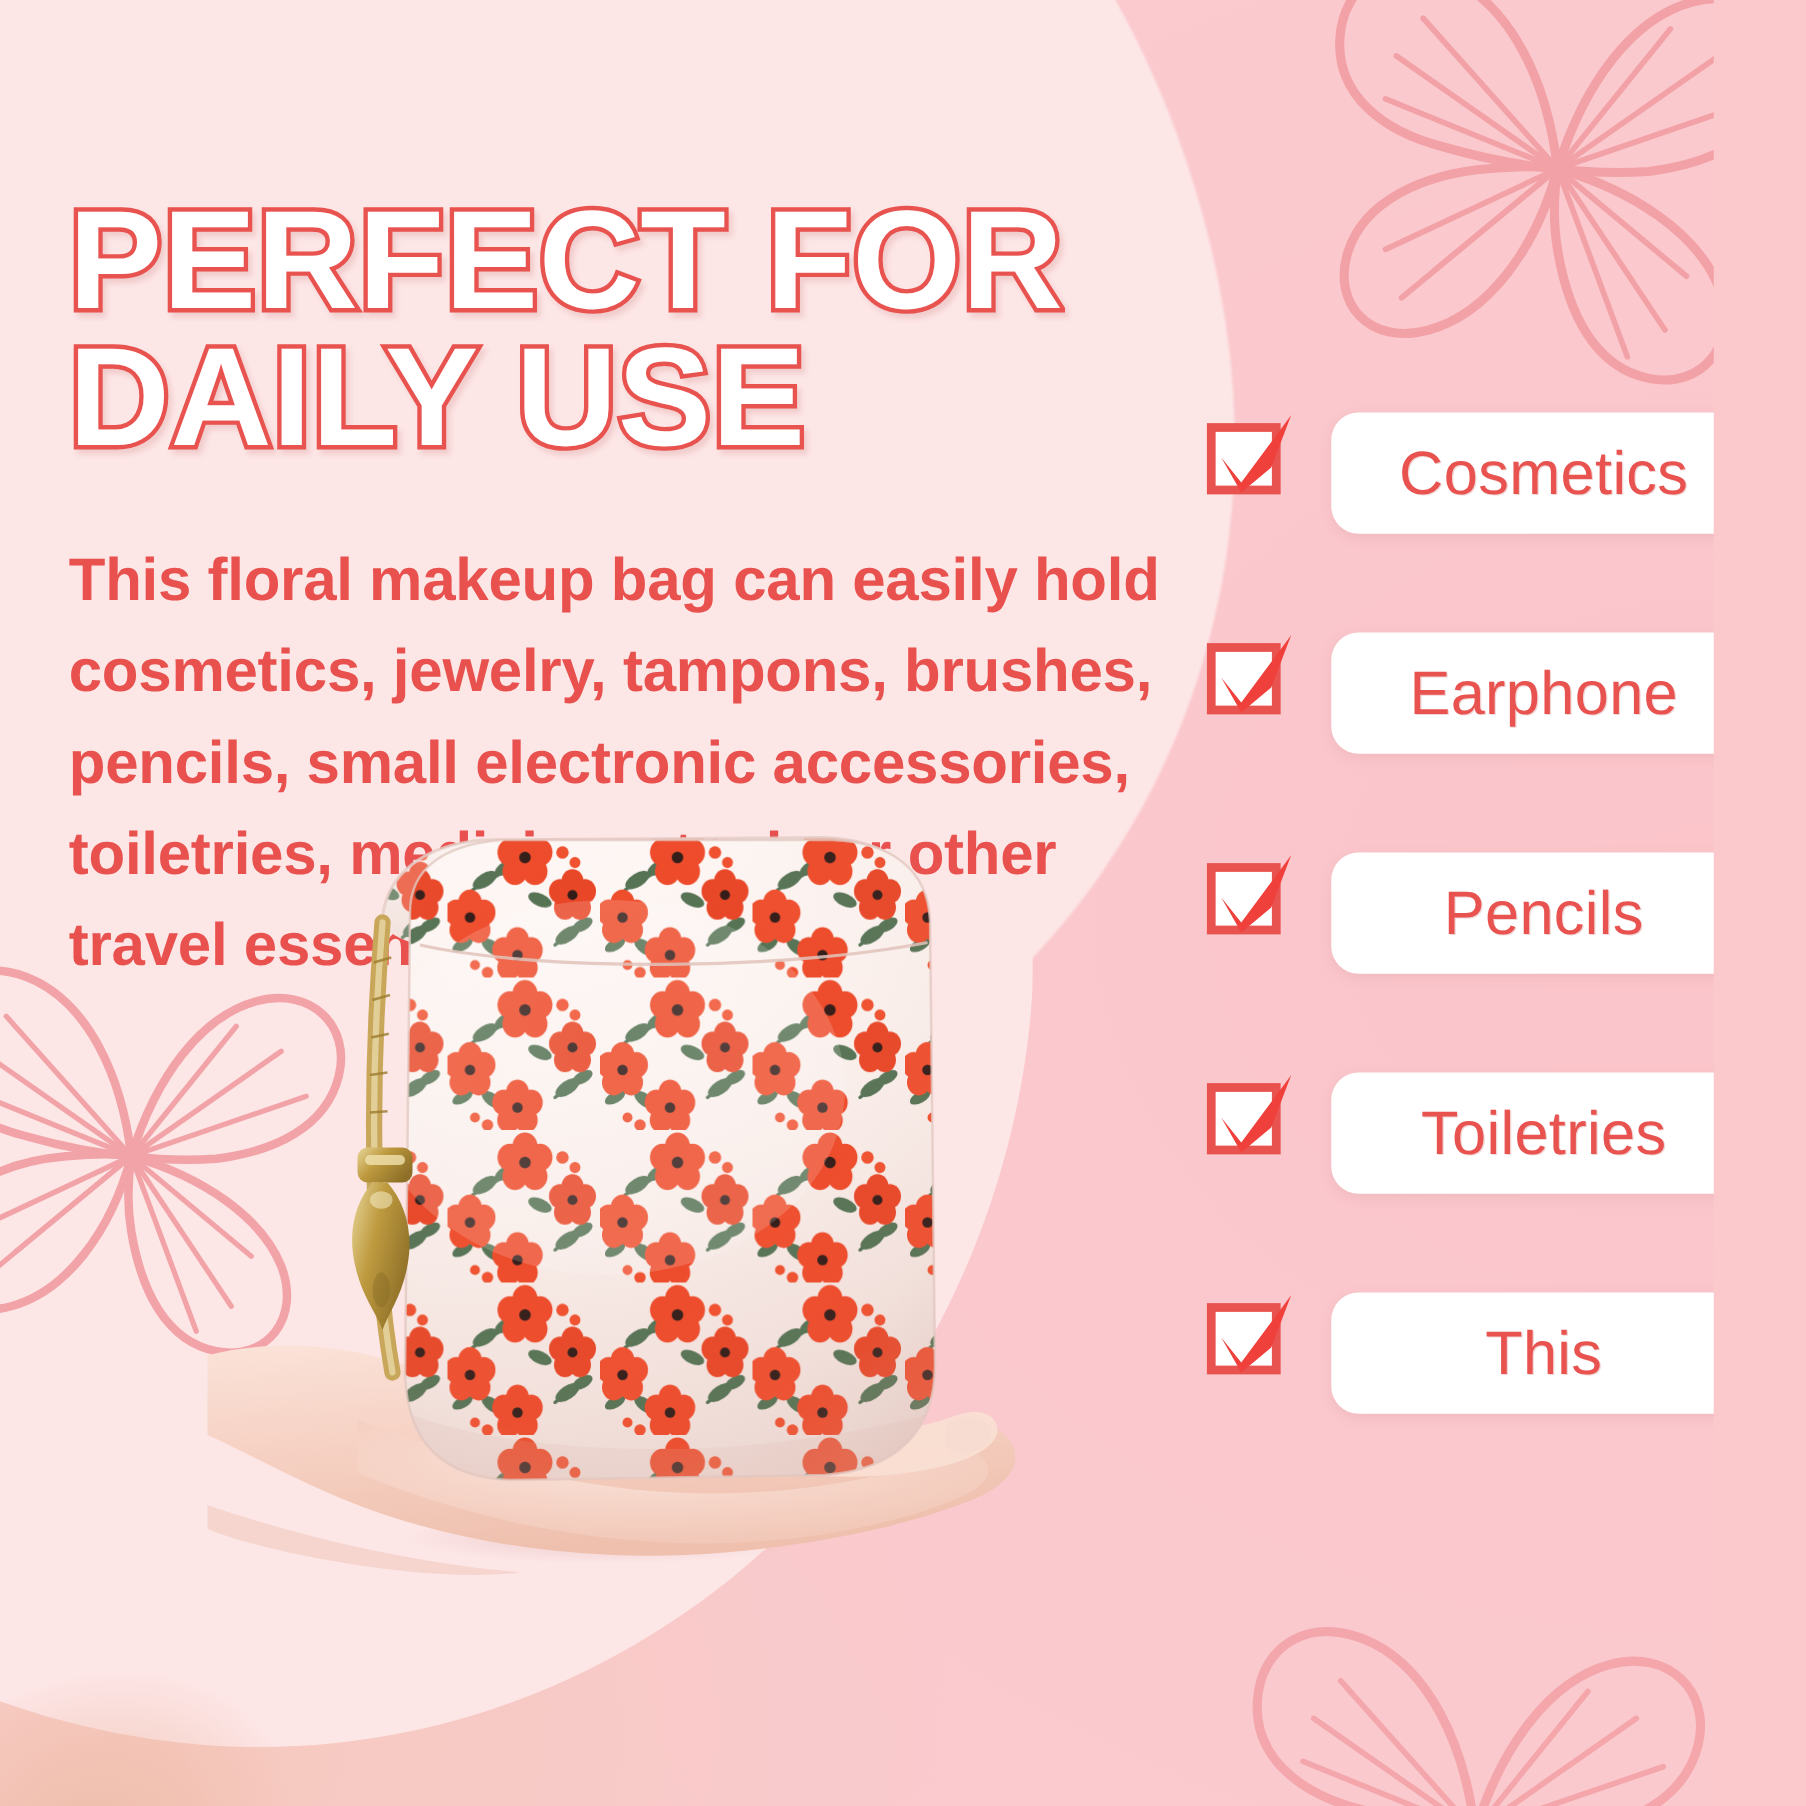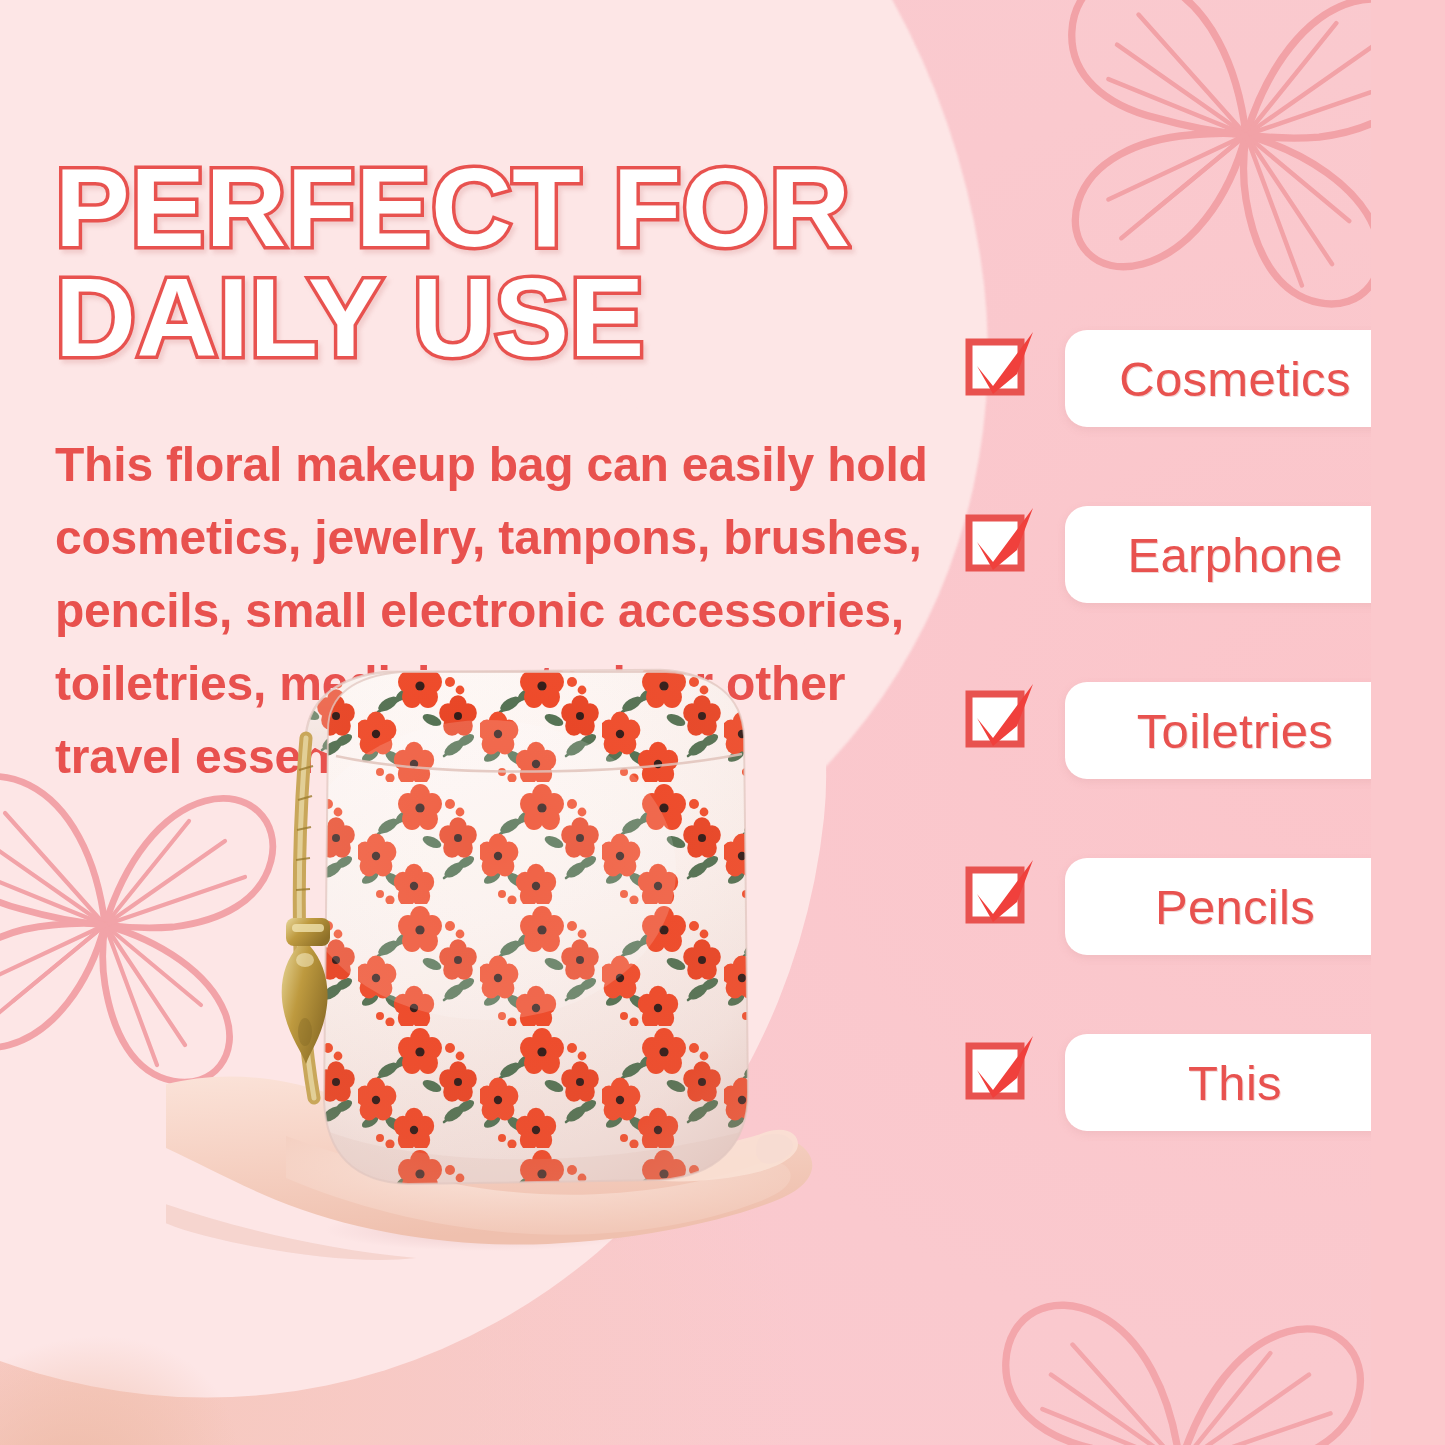--- a/index.html
+++ b/index.html
@@ -371,33 +371,33 @@
     </div>
 
     <div class="check-row">
       <span class="cb">
         <svg width="72" height="66" viewBox="0 0 72 66">
           <rect x="4" y="12" width="52" height="50" fill="#fff" stroke="#E8524F" stroke-width="7"></rect>
           <path d="M12 36 L28 56 L68 2 L52 44 L28 64 Z" fill="#F0403C"></path>
         </svg>
       </span>
       <span class="pill">
-        <span>Toiletries</span>
+        <span>Pencils</span>
       </span>
     </div>
 
     <div class="check-row">
       <span class="cb">
         <svg width="72" height="66" viewBox="0 0 72 66">
           <rect x="4" y="12" width="52" height="50" fill="#fff" stroke="#E8524F" stroke-width="7"></rect>
           <path d="M12 36 L28 56 L68 2 L52 44 L28 64 Z" fill="#F0403C"></path>
         </svg>
       </span>
       <span class="pill">
-        <span>Pencils</span>
+        <span>Toiletries</span>
       </span>
     </div>
 
     <div class="check-row">
       <span class="cb">
         <svg width="72" height="66" viewBox="0 0 72 66">
           <rect x="4" y="12" width="52" height="50" fill="#fff" stroke="#E8524F" stroke-width="7"></rect>
           <path d="M12 36 L28 56 L68 2 L52 44 L28 64 Z" fill="#F0403C"></path>
         </svg>
       </span>

